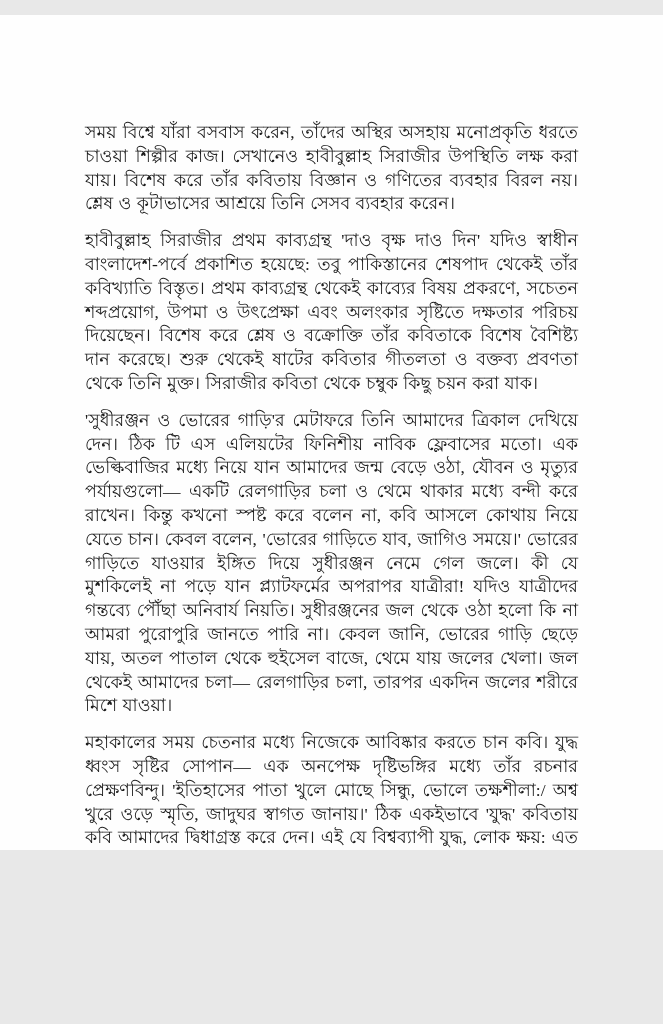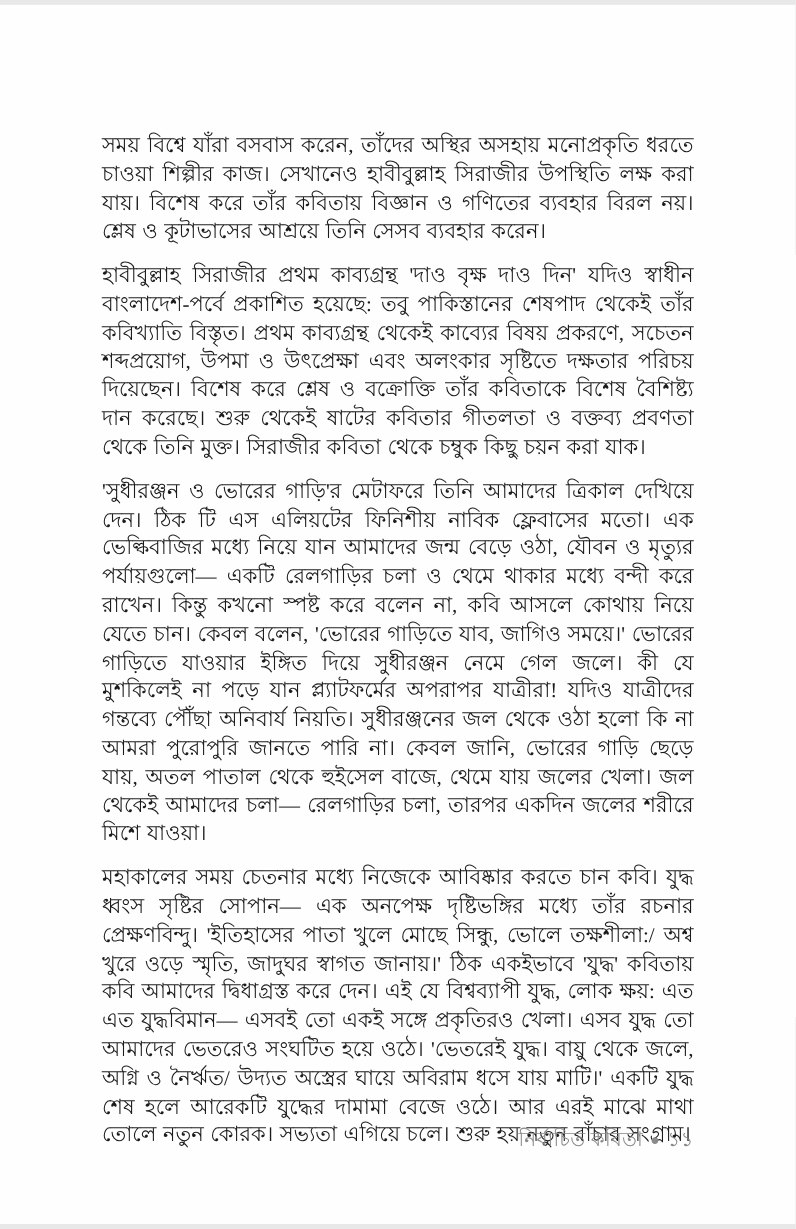--- a/index.html
+++ b/index.html
@@ -9,22 +9,22 @@
   }
   html,body{
     margin:0;
     padding:0;
     background:#e8e8e8;
     font-family:"Liberation Serif","DejaVu Serif",serif;
   }
   .page{
     position:relative;
     width:663px;
-    height:1016px;
-    margin:4px auto;
+    height:835px;
+    margin:15px auto;
     background:var(--paper);
     overflow:hidden;
     box-sizing:border-box;
   }
   .text-block{
     position:absolute;
     left:85px;
     top:106px;
     width:493px;
     color:var(--ink);

